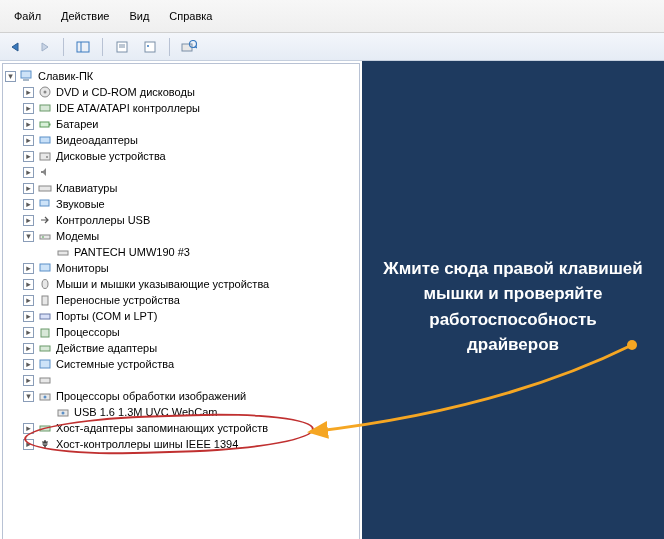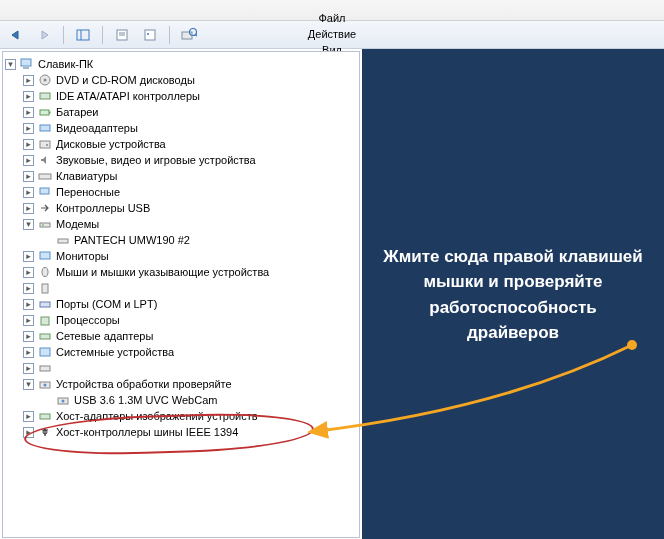--- a/index.html
+++ b/index.html
@@ -10,24 +10,23 @@
     background: #fff;
     width: 664px;
     height: 539px;
     overflow: hidden;
     position: relative;
   }
   .menubar {
     display: flex;
     align-items: center;
     height: 20px;
-    padding: 10px 4px;
+    padding: 16px 4px;
     background: linear-gradient(#f7f7f7,#efefef);
     border-bottom: 1px solid #d0d0d0;
-    flex-direction: column;
   }
   .menubar span {
     padding: 2px 10px;
     color: #000;
     cursor: default;
   }
   .toolbar {
     display: flex;
     align-items: center;
     height: 28px;
@@ -257,21 +256,20 @@
               </div>
             </li>
           <li>
               <div class="node">
                 <span class="exp">▸</span>
                 <span class="ico">
                   <svg width="14" height="12">
                     <path d="M3 5 L5 5 L8 2 L8 10 L5 7 L3 7 Z" fill="#888"></path>
                   </svg>
                 </span>
-                <span class="label">Звуковые, видео и игровые устройства</span>
               </div>
             </li>
           <li>
               <div class="node">
                 <span class="exp">▸</span>
                 <span class="ico">
                   <svg width="14" height="12">
                     <rect x="1" y="4" width="12" height="5" fill="#e8e8e8" stroke="#888"></rect>
                   </svg>
                 </span>
@@ -279,21 +277,21 @@
               </div>
             </li>
           <li>
               <div class="node">
                 <span class="exp">▸</span>
                 <span class="ico">
                   <svg width="14" height="12">
                     <rect x="2" y="2" width="9" height="6" fill="#cde3f8" stroke="#5a8fc7"></rect>
                   </svg>
                 </span>
-                <span class="label">Переносные</span>
+                <span class="label">Звуковые</span>
               </div>
             </li>
           <li>
               <div class="node">
                 <span class="exp">▸</span>
                 <span class="ico">
                   <svg width="14" height="12">
                     <path d="M3 6 L10 6 M7 3 L10 6 L7 9" fill="none" stroke="#555" stroke-width="1.2"></path>
                   </svg>
                 </span>
@@ -313,21 +311,21 @@
               </div>
             <ul>
               <li>
                   <div class="node">
                     <span class="exp-none"></span>
                     <span class="ico">
                       <svg width="14" height="12">
                         <rect x="2" y="5" width="10" height="4" fill="#e8e8e8" stroke="#888"></rect>
                       </svg>
                     </span>
-                    <span class="label">PANTECH UMW190 #2</span>
+                    <span class="label">PANTECH UMW190 #3</span>
                   </div>
                 </li>
             </ul>
           </li>
           <li>
               <div class="node">
                 <span class="exp">▸</span>
                 <span class="ico">
                   <svg width="14" height="12">
                     <rect x="2" y="2" width="10" height="7" fill="#cde3f8" stroke="#5a8fc7"></rect>
@@ -348,20 +346,21 @@
               </div>
             </li>
           <li>
               <div class="node">
                 <span class="exp">▸</span>
                 <span class="ico">
                   <svg width="14" height="12">
                     <rect x="4" y="2" width="6" height="9" fill="#e8e8e8" stroke="#888"></rect>
                   </svg>
                 </span>
+                <span class="label">Переносные устройства</span>
               </div>
             </li>
           <li>
               <div class="node">
                 <span class="exp">▸</span>
                 <span class="ico">
                   <svg width="14" height="12">
                     <rect x="2" y="4" width="10" height="5" fill="#d8e0f8" stroke="#6a7aa8"></rect>
                   </svg>
                 </span>
@@ -380,21 +379,21 @@
               </div>
             </li>
           <li>
               <div class="node">
                 <span class="exp">▸</span>
                 <span class="ico">
                   <svg width="14" height="12">
                     <rect x="2" y="4" width="10" height="5" fill="#d8e8d8" stroke="#6a9a6a"></rect>
                   </svg>
                 </span>
-                <span class="label">Сетевые адаптеры</span>
+                <span class="label">Действие адаптеры</span>
               </div>
             </li>
           <li>
               <div class="node">
                 <span class="exp">▸</span>
                 <span class="ico">
                   <svg width="14" height="12">
                     <rect x="2" y="2" width="10" height="8" fill="#cde3f8" stroke="#5a8fc7"></rect>
                   </svg>
                 </span>
@@ -413,46 +412,46 @@
             </li>
           <li>
             <div class="node">
                 <span class="exp">▾</span>
                 <span class="ico">
                   <svg width="14" height="12">
                     <rect x="2" y="4" width="10" height="6" fill="#e8e8e8" stroke="#888"></rect>
                     <circle cx="7" cy="7" r="1.5" fill="#5a8fc7"></circle>
                   </svg>
                 </span>
-                <span class="label">Устройства обработки проверяйте</span>
+                <span class="label">Процессоры обработки изображений</span>
               </div>
             <ul>
               <li>
                   <div class="node">
                     <span class="exp-none"></span>
                     <span class="ico">
                       <svg width="14" height="12">
                         <rect x="2" y="4" width="10" height="6" fill="#e8e8e8" stroke="#888"></rect>
                         <circle cx="7" cy="7" r="1.5" fill="#5a8fc7"></circle>
                       </svg>
                     </span>
-                    <span class="label">USB 3.6 1.3M UVC WebCam</span>
+                    <span class="label">USB 1.6 1.3M UVC WebCam</span>
                   </div>
                 </li>
             </ul>
           </li>
           <li>
               <div class="node">
                 <span class="exp">▸</span>
                 <span class="ico">
                   <svg width="14" height="12">
                     <rect x="2" y="4" width="10" height="5" fill="#d8e8d8" stroke="#6a9a6a"></rect>
                   </svg>
                 </span>
-                <span class="label">Хост-адаптеры изображений устройств</span>
+                <span class="label">Хост-адаптеры запоминающих устройств</span>
               </div>
             </li>
           <li>
               <div class="node">
                 <span class="exp">▸</span>
                 <span class="ico">
                   <svg width="14" height="12">
                     <path d="M7 2 L7 10 M4 4 L10 4" stroke="#333" stroke-width="1.2"></path>
                     <circle cx="7" cy="6" r="2" fill="none" stroke="#333"></circle>
                   </svg>

